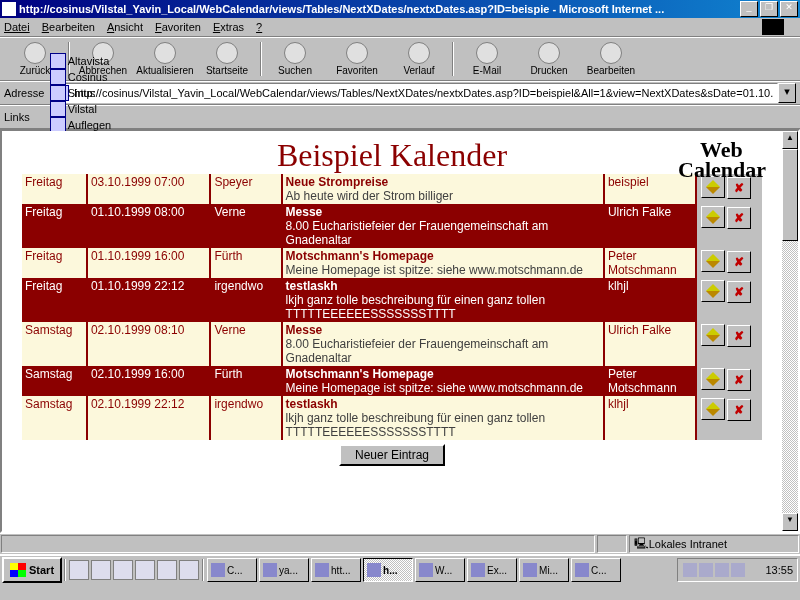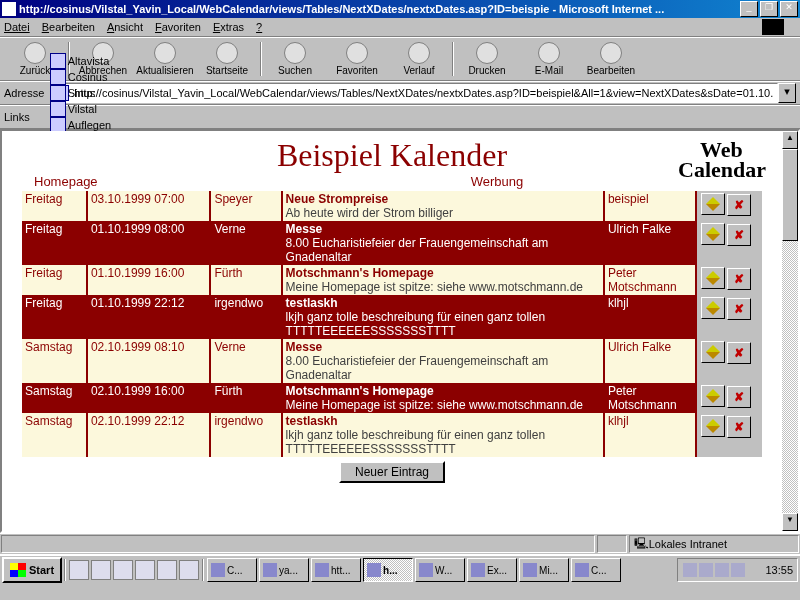--- a/index.html
+++ b/index.html
@@ -113,25 +113,25 @@
       <div class="ico"></div>
       <span>Favoriten</span>
     </div>
   <div class="tbtn">
       <div class="ico"></div>
       <span>Verlauf</span>
     </div>
   <div class="sep"></div>
   <div class="tbtn">
       <div class="ico"></div>
+      <span>E-Mail</span>
+    </div>
+  <div class="tbtn">
+      <div class="ico"></div>
       <span>Drucken</span>
-    </div>
-  <div class="tbtn">
-      <div class="ico"></div>
-      <span>E-Mail</span>
     </div>
   <div class="tbtn">
       <div class="ico"></div>
       <span>Bearbeiten</span>
     </div>
 </div>
 
 <div class="addrbar">
   <span class="lbl">Adresse</span>
   <div class="urlbox">
@@ -155,24 +155,20 @@
     </span>
 </div>
 
 <div class="content-outer">
 <div class="content">
   <div class="logo">
     <span>Web</span><span class="l2">Calendar</span>
   </div>
   <div class="page">
     <h1 class="cal-title">Beispiel Kalender</h1>
-    <div class="subrow">
-      <span class="hp">Homepage</span>
-      <span class="wb">Werbung</span>
-    </div>
     <table class="cal">
           <tbody id="calbody">
             <tr class="light">
               <td style="width:55px">Freitag</td>
               <td style="width:110px">03.10.1999 07:00</td>
               <td style="width:60px">Speyer</td>
               <td style="width:300px"><span class="title">Neue Strompreise</span><br><span class="desc">Ab heute wird der Strom billiger</span></td>
               <td style="width:80px">beispiel</td>
               <td style="width:56px;background:#c0c0c0;border:0"><span class="miniBtn edit"></span><span class="miniBtn del">✘</span></td>
             </tr>

